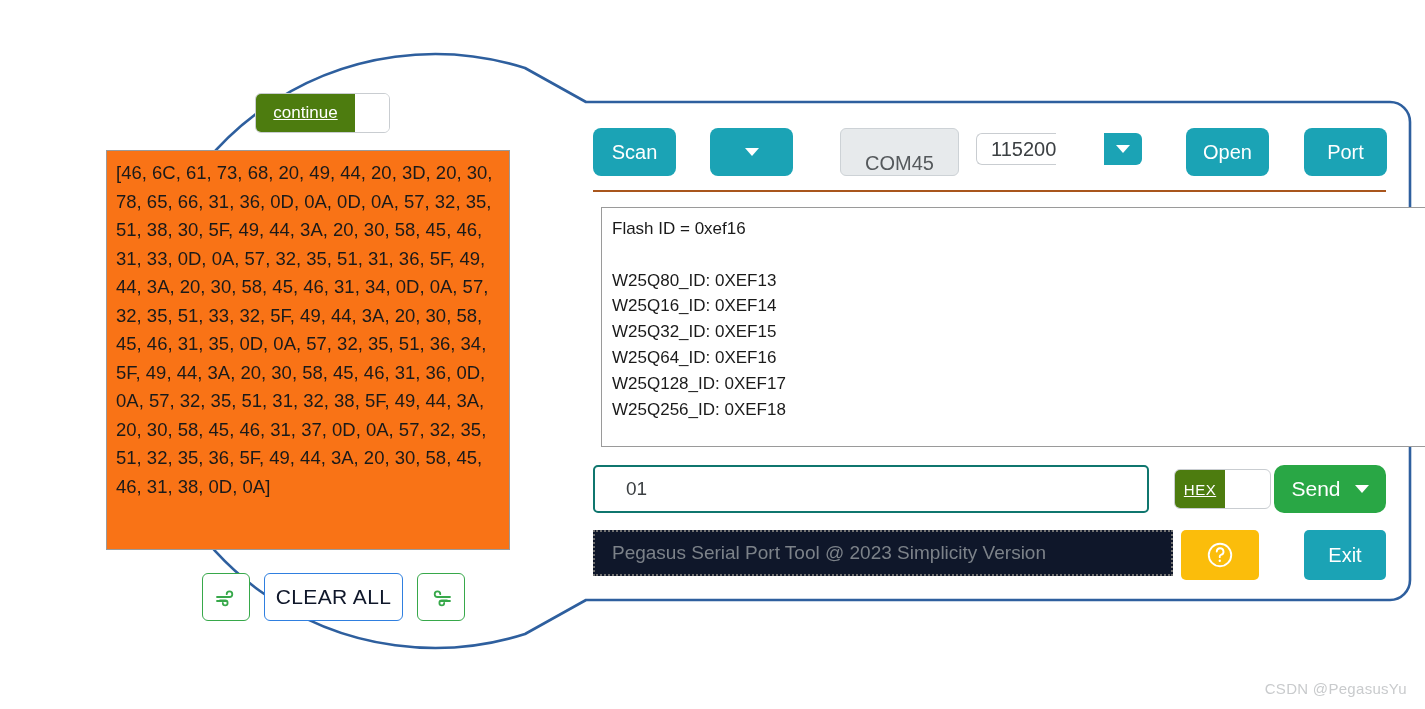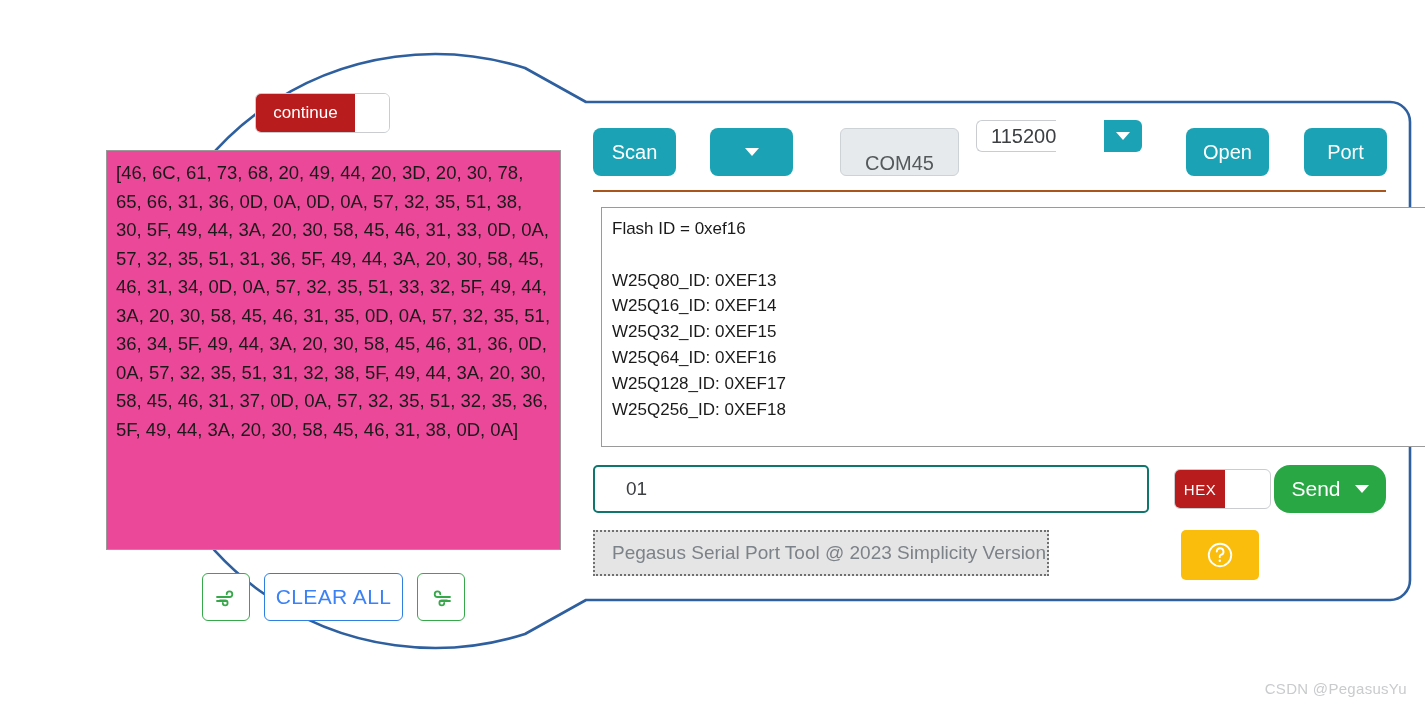--- a/index.html
+++ b/index.html
@@ -39,26 +39,27 @@
     position: absolute;
     display: flex;
     align-items: stretch;
     background: #ffffff;
     border: 1px solid #c9cdd1;
     border-radius: 6px;
     overflow: hidden;
     box-sizing: border-box;
   }
   .toggle-on {
-    background: #b91c1c;
+    background: #4d7c0f;
     color: #ffffff;
     display: flex;
     align-items: center;
     justify-content: center;
     box-sizing: border-box;
+    text-decoration: underline;
   }
   .toggle-off {
     background: #ffffff;
     flex: 0 0 auto;
   }
   #continue-toggle {
     left: 255px;
     top: 93px;
     width: 135px;
     height: 40px;
@@ -66,24 +67,24 @@
   #continue-toggle .toggle-on {
     width: 100px;
     font-size: 17px;
   }
   #continue-toggle .toggle-off { width: 34px; }
 
   #recv-box {
     position: absolute;
     left: 106px;
     top: 150px;
-    width: 455px;
+    width: 404px;
     height: 400px;
     border: 1px solid #9a9a9a;
-    background: #ec4899;
+    background: #f97316;
     box-sizing: border-box;
     padding: 8px 9px;
     overflow: hidden;
   }
   #recv-text {
     font-family: "Liberation Sans", sans-serif;
     font-size: 18.5px;
     line-height: 28.5px;
     color: #1a1a1a;
     white-space: pre-wrap;
@@ -112,21 +113,21 @@
     align-items: center;
     justify-content: center;
     box-sizing: border-box;
   }
   .clear-btn {
     width: 139px;
     height: 48px;
     border: 1px solid #2f7fe0;
     border-radius: 6px;
     background: #ffffff;
-    color: #3b82f6;
+    color: #0f172a;
     font-size: 21px;
     letter-spacing: 0.4px;
     display: flex;
     align-items: center;
     justify-content: center;
     box-sizing: border-box;
   }
 
   
   #right-panel {
@@ -166,21 +167,21 @@
     color: #55595c;
     font-size: 20px;
     display: flex;
     align-items: flex-end;
     justify-content: center;
     box-sizing: border-box;
   }
   #baud-combo {
     position: absolute;
     left: 390px;
-    top: 17px;
+    top: 30px;
     width: 161px;
     height: 32px;
     display: flex;
     box-sizing: border-box;
     gap: 48px;
   }
   #baud-value {
     flex: 1 1 auto;
     background: #ffffff;
     border: 1px solid #c9cdd1;
@@ -267,39 +268,39 @@
   }
   #hex-toggle .toggle-off { width: 28px; }
 
   #send-btn {
     position: absolute;
     left: 688px;
     top: 362px;
     width: 112px;
     height: 48px;
     background: #29a745;
-    border-radius: 16px;
+    border-radius: 10px;
     color: #ffffff;
     font-size: 21px;
     display: flex;
     align-items: center;
     justify-content: center;
     gap: 14px;
     box-sizing: border-box;
   }
   #send-btn .caret { border-top-color: #ffffff; }
 
   #status-bar {
     position: absolute;
     left: 7px;
     top: 427px;
-    width: 456px;
+    width: 580px;
     height: 46px;
     border: 2px dotted #707070;
-    background: #e5e5e5;
+    background: #0f172a;
     color: #7c8289;
     font-size: 19px;
     display: flex;
     align-items: center;
     padding-left: 17px;
     box-sizing: border-box;
   }
   #help-btn {
     position: absolute;
     left: 595px;
@@ -450,16 +451,19 @@
     </div>
 
     <div id="help-btn">
       <svg width="30" height="30" viewBox="0 0 24 24" fill="none" stroke="#ffffff" stroke-width="1.5">
         <circle cx="12" cy="12" r="9"></circle>
         <path d="M9.4 9.2a2.7 2.7 0 1 1 3.3 2.7c-.7.2-.9.7-.9 1.3v.5" stroke-linecap="round"></path>
         <circle cx="11.8" cy="16.6" r="0.95" fill="#ffffff" stroke="none"></circle>
       </svg>
     </div>
 
+    <div id="exit-btn">
+      <span>Exit</span>
+    </div>
   </div>
 
   <div id="watermark">CSDN @PegasusYu</div>
 </div>
 
 </body></html>

